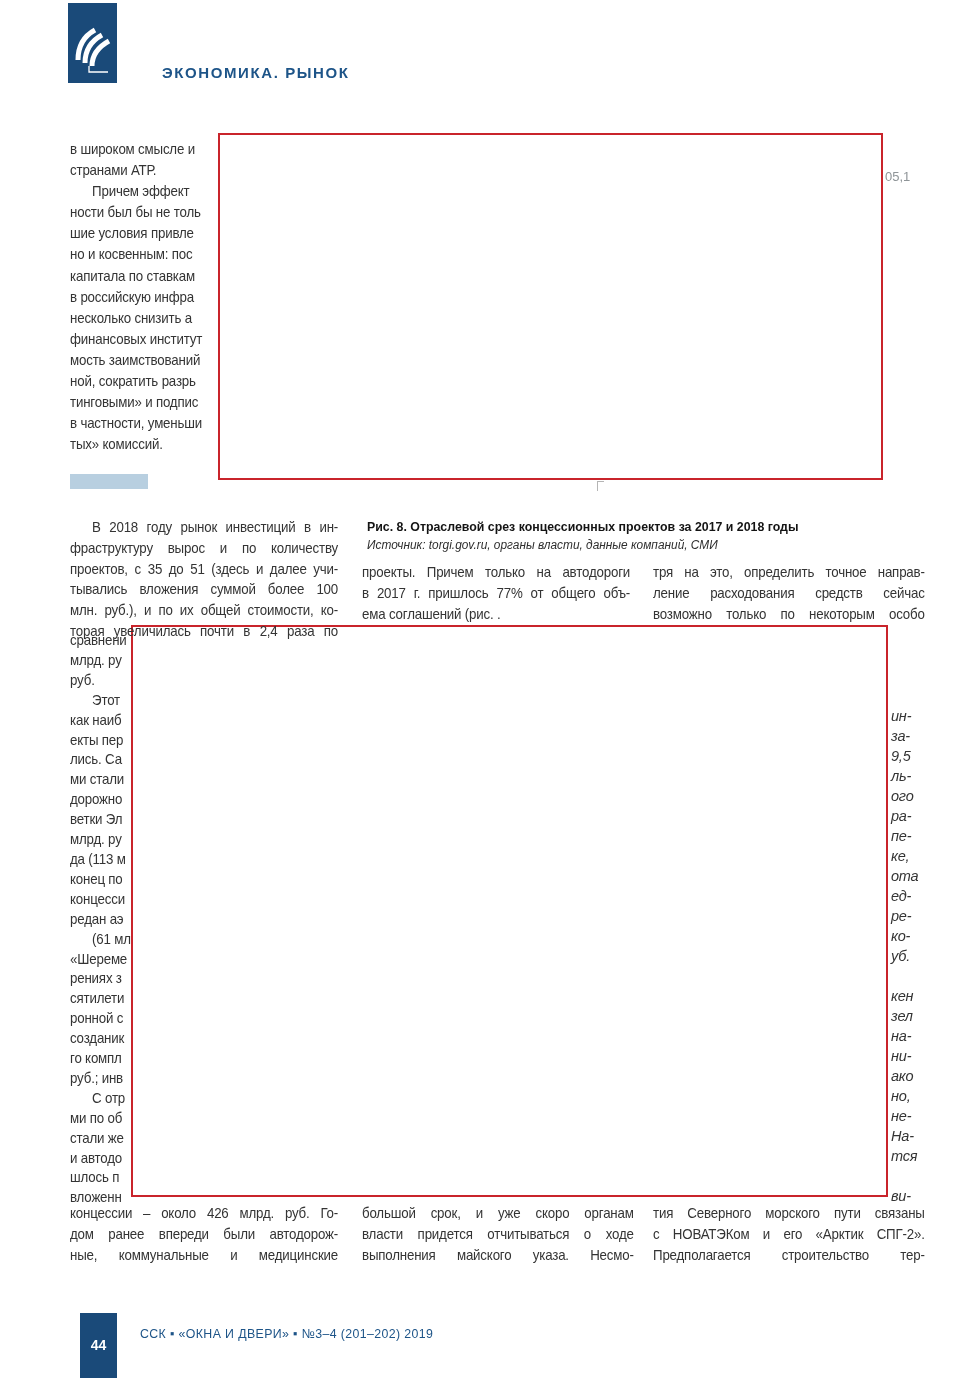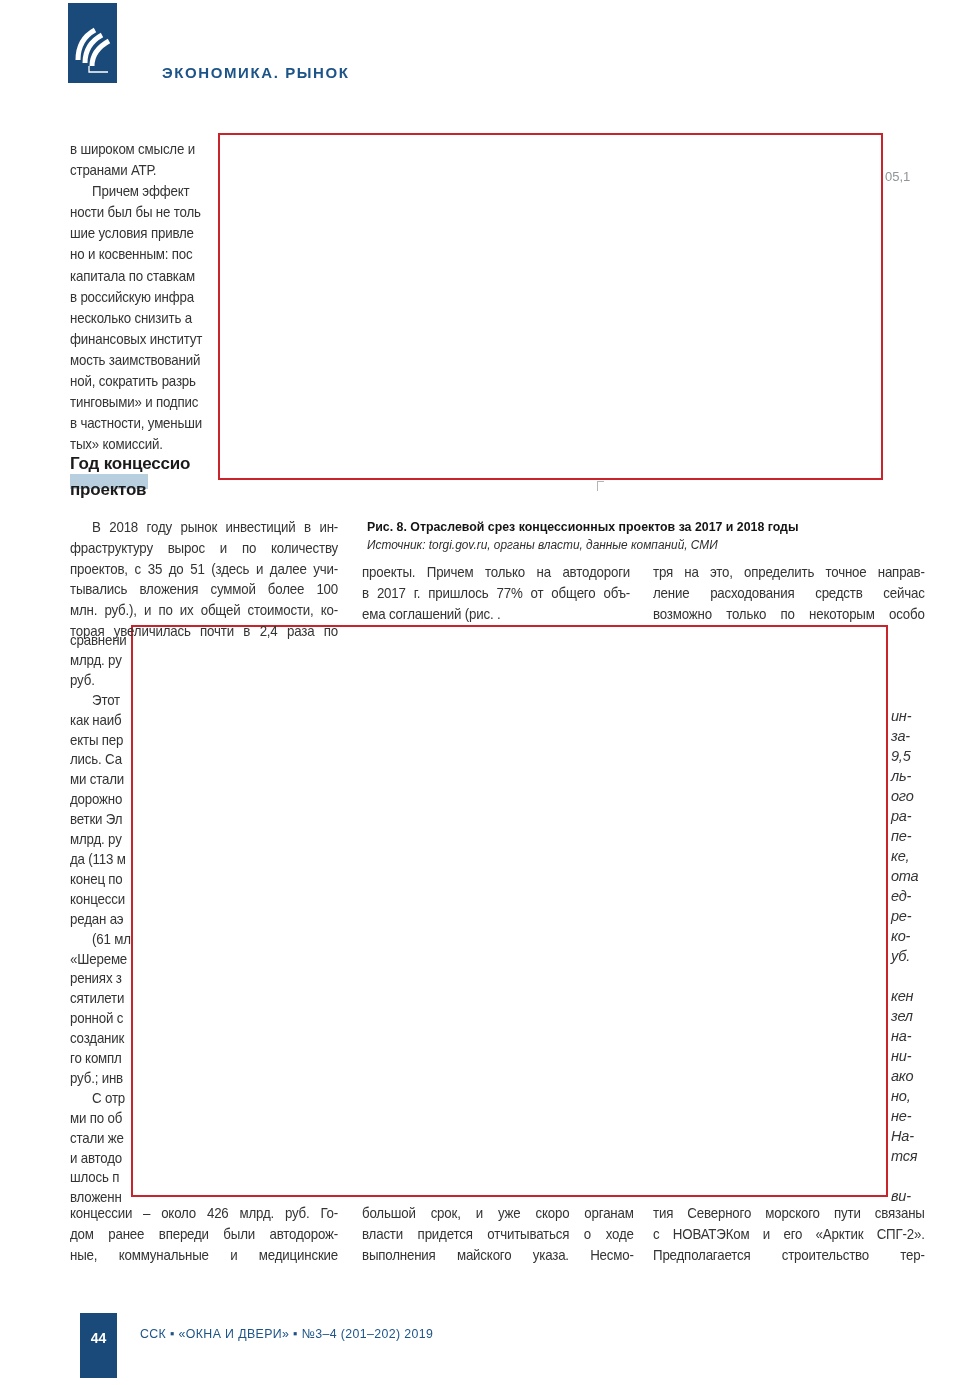--- a/index.html
+++ b/index.html
@@ -37,21 +37,21 @@
   
   .redbox{background:#ffffff;border:2px solid #c9242b;box-sizing:border-box;z-index:5;}
   #box1{left:218px;top:133px;width:665px;height:347px;}
   #box2{left:131px;top:625px;width:757px;height:572px;}
   #stray-label{left:885px;top:169px;z-index:10;font-size:13px;color:#8f9598;white-space:nowrap;}
   #stray-tick{left:597px;top:481px;width:6px;height:9px;border-top:1px solid #b5b5b5;
        border-left:1px solid #b5b5b5;z-index:4;}
   
   #footer-square{left:80px;top:1313px;width:37px;height:65px;background:#1a4a79;z-index:10;
        text-align:center;}
-  #page-number{display:block;padding-top:17px;font-size:14px;font-weight:bold;color:#ffffff;}
+  #page-number{display:block;padding-top:24px;font-size:14px;font-weight:bold;color:#ffffff;}
   #footer-text{left:140px;top:1326px;z-index:10;font-size:13px;color:#1d5488;
        letter-spacing:0.4px;white-space:nowrap;transform-origin:0 0;transform:scaleX(0.95);}
 </style>
 </head>
 <body>
 
 <div id="page">
 
   <div class="abs" id="logo">
     <svg width="49" height="80" viewBox="0 0 49 80">
@@ -77,24 +77,20 @@
       <div class="ln">несколько снизить а</div>
       <div class="ln">финансовых институт</div>
       <div class="ln">мость заимствований</div>
       <div class="ln">ной, сократить разрь</div>
       <div class="ln">тинговыми» и подпис</div>
       <div class="ln">в частности, уменьши</div>
       <div class="ln">тых» комиссий.</div>
     </div>
 
   <div class="abs" id="heading-highlight"></div>
-  <div class="abs" id="heading">
-    <div>Год концессио</div>
-    <div>проектов</div>
-  </div>
 
   <div class="abs col" id="para2">
       <div class="ln just ind">В 2018 году рынок инвестиций в ин-</div>
       <div class="ln just">фраструктуру вырос и по количеству</div>
       <div class="ln just">проектов, с 35 до 51 (здесь и далее учи-</div>
       <div class="ln just">тывались вложения суммой более 100</div>
       <div class="ln just">млн. руб.), и по их общей стоимости, ко-</div>
       <div class="ln just">торая увеличилась почти в 2,4 раза по</div>
     </div>
 

